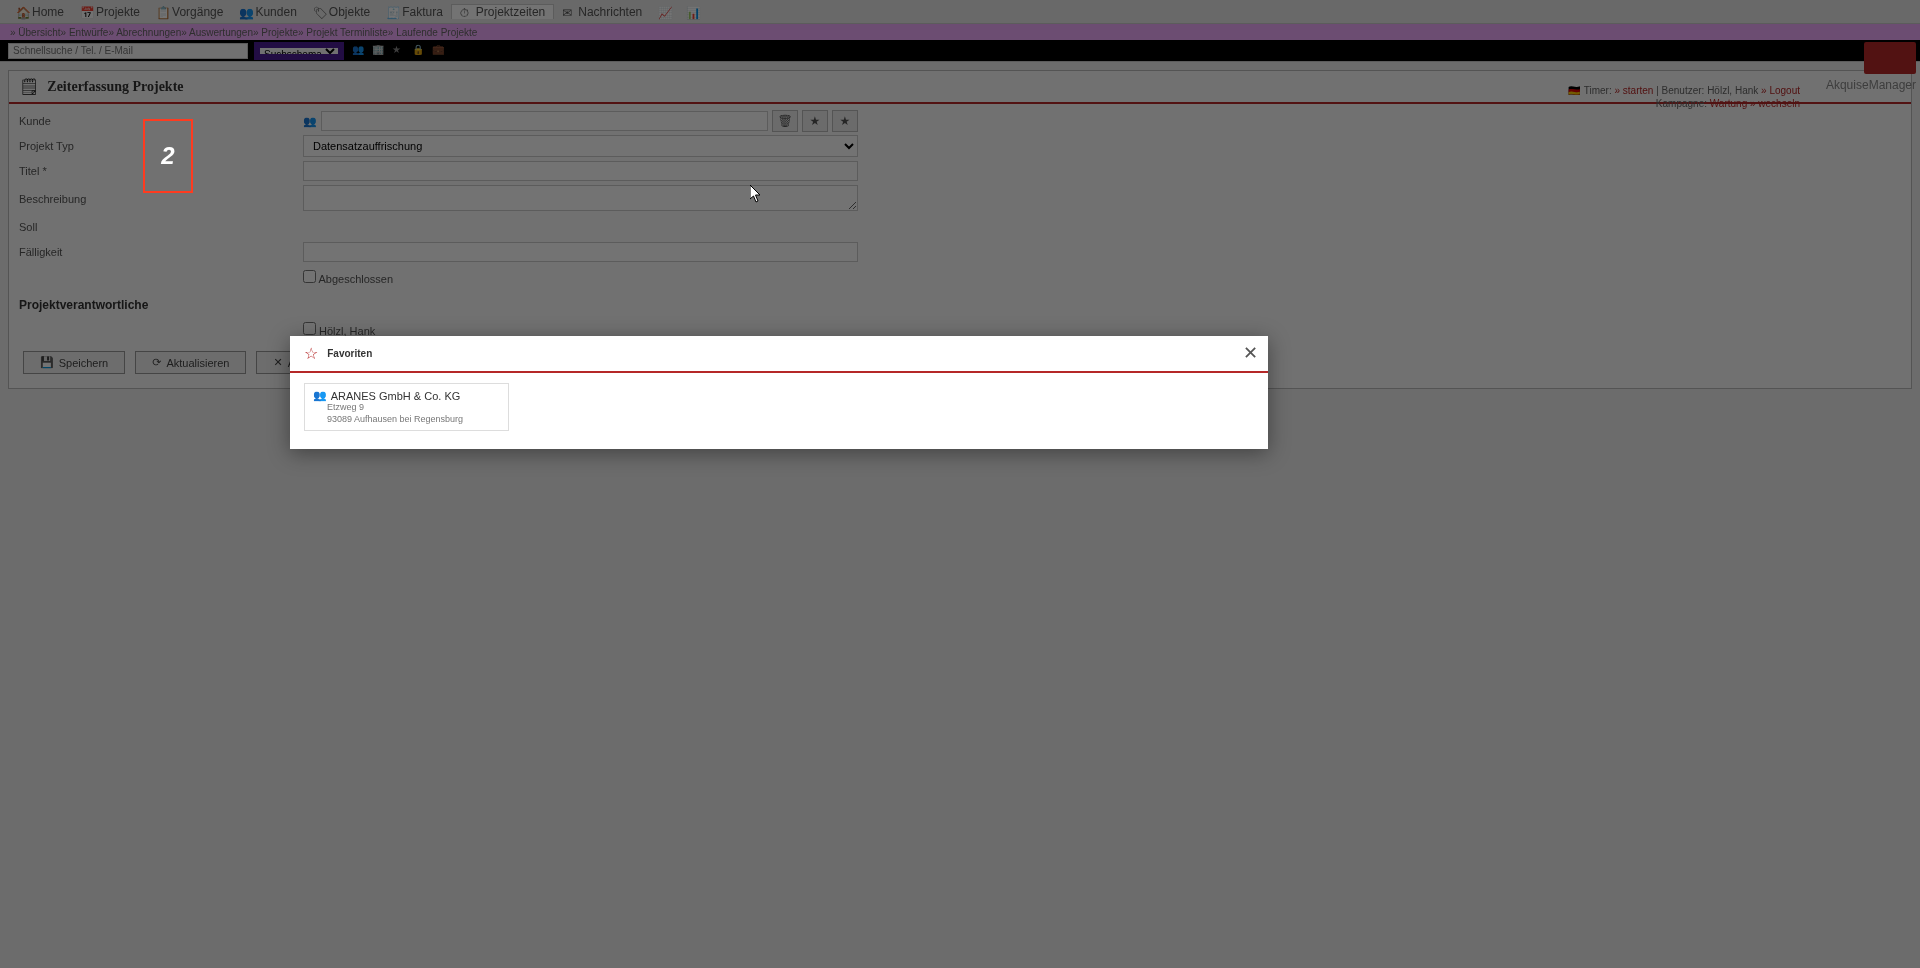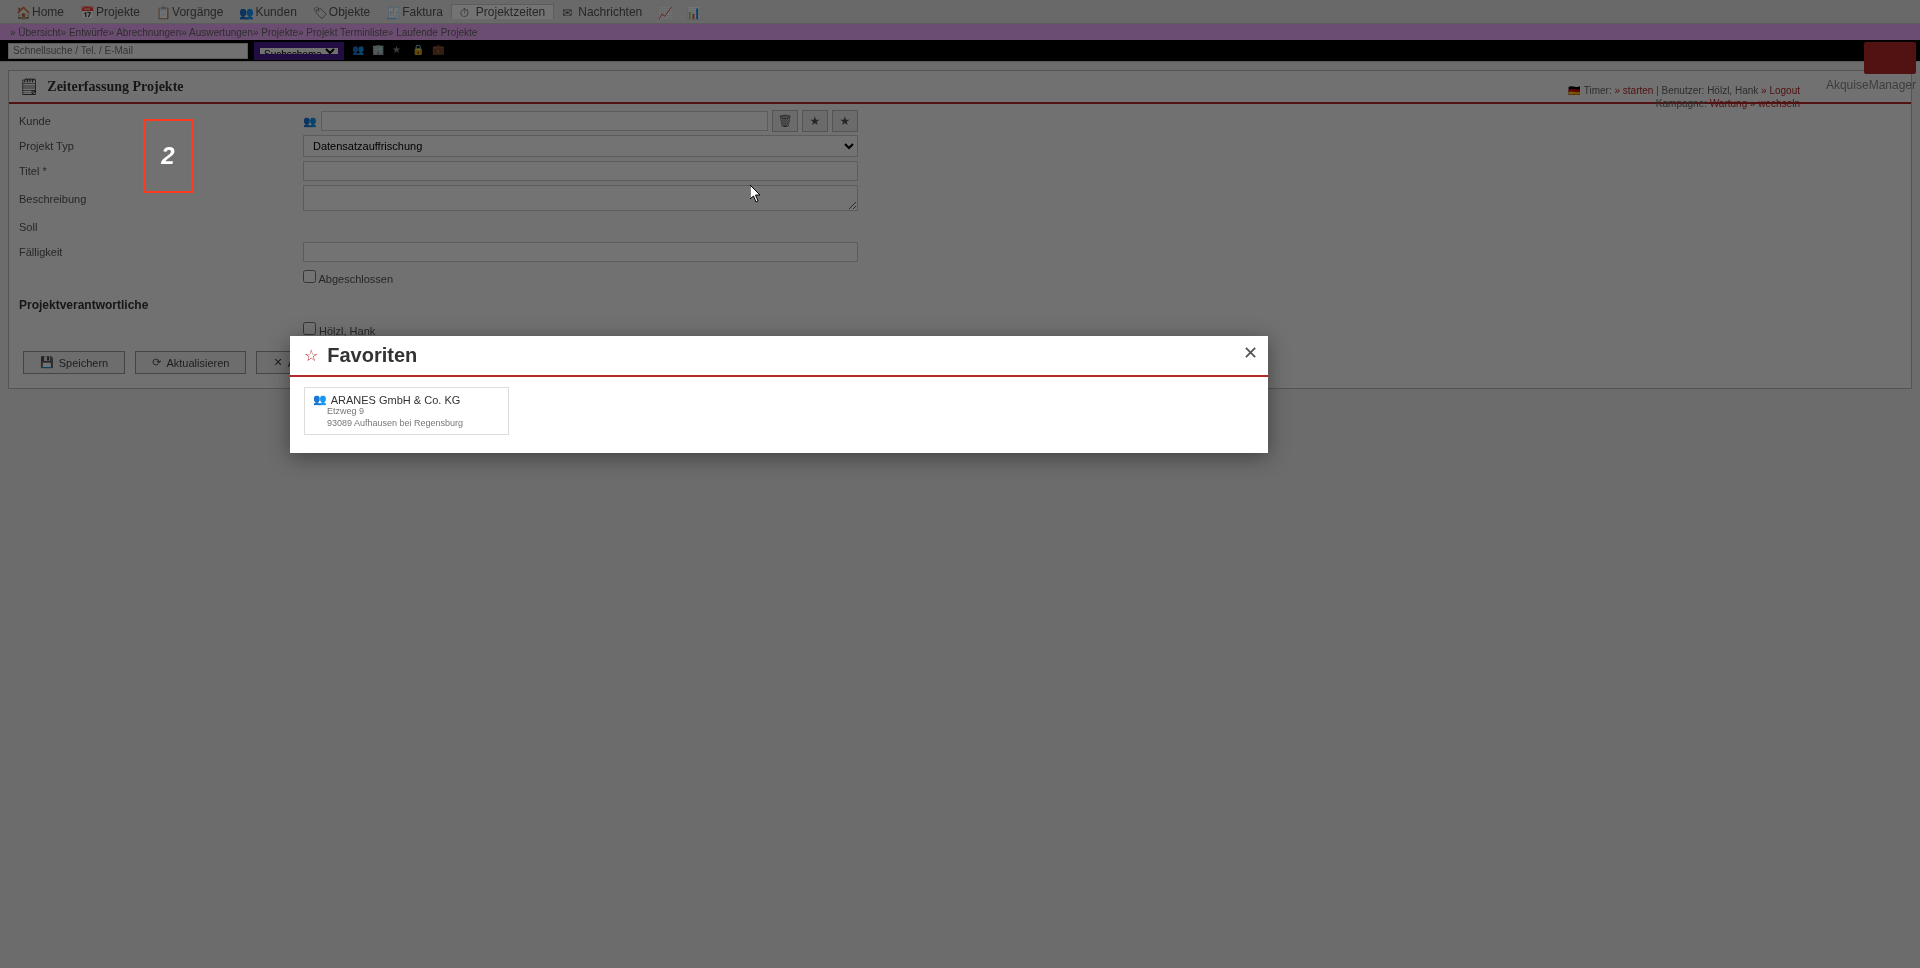--- a/index.html
+++ b/index.html
@@ -49,21 +49,21 @@
     
     .btnrow { display: flex; gap: 10px; padding: 8px 4px; }
     .btn { border: 1px solid #999; background: #f2f2f2; padding: 4px 16px; font-size: 11px; color: #444; display: inline-flex; align-items: center; gap: 5px; cursor: pointer; }
     
     
     .highlight-box { position: absolute; border: 2px solid #ff3b20; color: #fff; font-size: 24px; font-weight: bold; display: flex; align-items: center; justify-content: center; z-index: 70; font-style: italic; }
     
     
     .modal { position: absolute; z-index: 100; background: #fff; box-shadow: 0 4px 20px rgba(0,0,0,0.4); }
     .modal-head { display: flex; align-items: center; padding: 8px 14px; border-bottom: 2px solid #b52828; position: relative; }
-    .modal-head h3 { font-size: 20px; font-weight: bold; color: #333; }
+    .modal-head h3 { font-size: 10px; font-weight: bold; color: #333; }
     .modal-close { position: absolute; right: 10px; top: 6px; font-size: 18px; color: #555; cursor: pointer; }
     .modal-body { padding: 10px 14px 18px 14px; }
     .fav-card { border: 1px solid #ddd; width: 205px; padding: 5px 8px; font-size: 10px; color: #555; }
     .fav-card .name { font-size: 11px; color: #333; display: flex; align-items: center; gap: 4px; }
     .fav-card .addr { font-size: 9px; color: #777; margin-left: 14px; line-height: 1.3; }
     
     .cursor-img { position: absolute; z-index: 120; width: 12px; height: 18px; }
     .cursor-img svg { width: 12px; height: 18px; }
     
     

